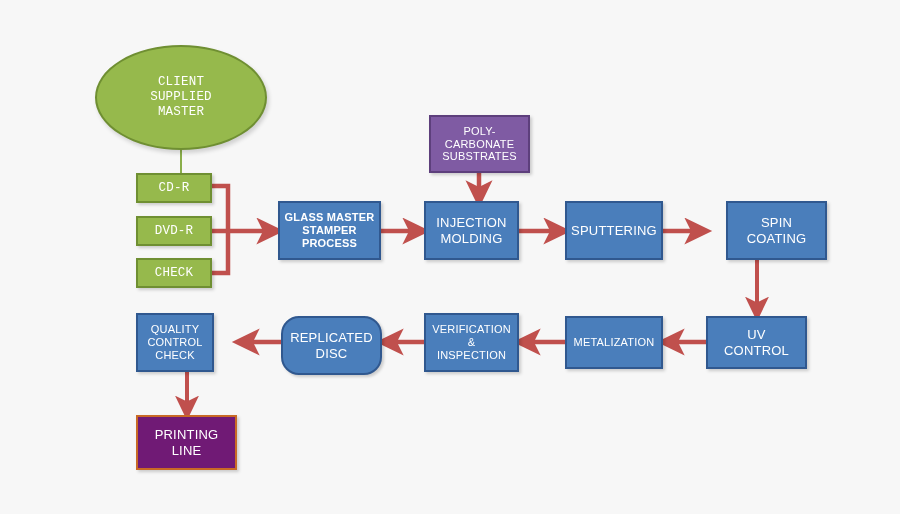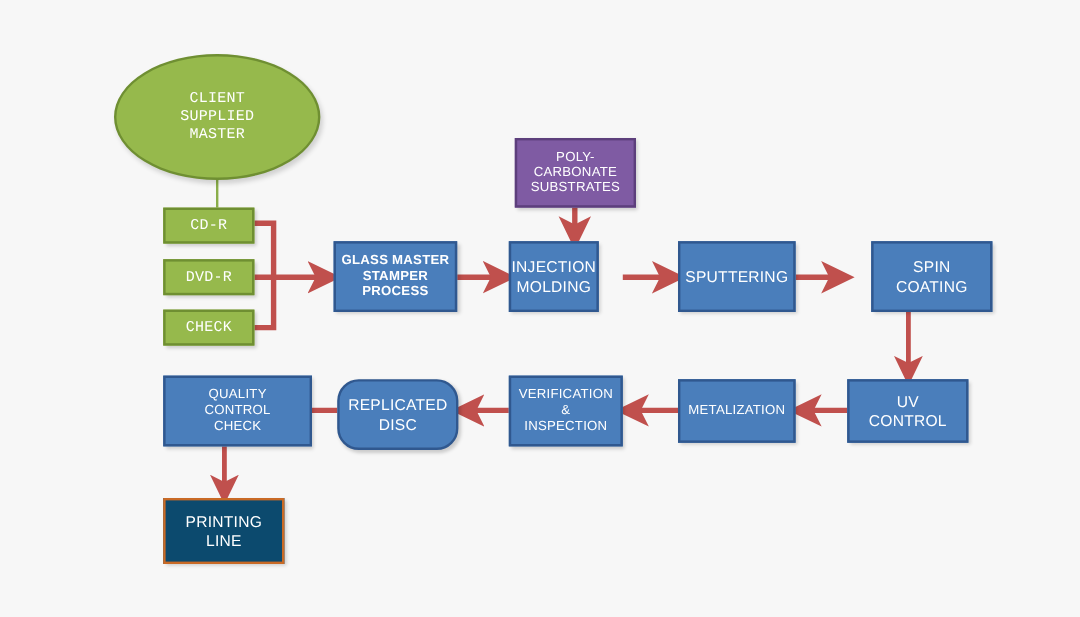--- a/index.html
+++ b/index.html
@@ -46,21 +46,21 @@
   }
   .node.ellipse {
     border-radius: 50%;
     border-style: solid;
     border-width: 2px;
     box-shadow: 2px 3px 4px rgba(0,0,0,0.16);
   }
   .blue  { background: #4a7ebb; border-color: #30588f; }
   .green { background: #96b94c; border-color: #6f8f32; }
   .purple{ background: #7f5ba3; border-color: #5d3f7c; }
-  .orange{ background: #0c4a6e; border-color: #c96a26; }
+  .orange{ background: #701a75; border-color: #c96a26; }
 
   .fs-sm  { font-size: 11px; font-weight: bold; }
   .fs-md  { font-size: 11px; }
   .fs-reg { font-size: 12.5px; font-family: Liberation Mono, monospace; }
   .fs-lg  { font-size: 13px; }
 </style>
 </head>
 <body>
 
 <div id="canvas">
@@ -134,31 +134,31 @@
 MASTER</div>
     <div class="node box green fs-reg" style="left: 136px; top: 173px; width: 76px; height: 30px;">CD-R</div>
     <div class="node box green fs-reg" style="left: 136px; top: 216px; width: 76px; height: 30px;">DVD-R</div>
     <div class="node box green fs-reg" style="left: 136px; top: 258px; width: 76px; height: 30px;">CHECK</div>
     <div class="node box blue fs-sm" style="left: 278px; top: 201px; width: 103px; height: 59px;">GLASS MASTER
 STAMPER
 PROCESS</div>
     <div class="node box purple fs-md" style="left: 429px; top: 115px; width: 101px; height: 58px;">POLY-
 CARBONATE
 SUBSTRATES</div>
-    <div class="node box blue fs-lg" style="left: 424px; top: 201px; width: 75px; height: 59px;">INJECTION
+    <div class="node box blue fs-lg" style="left: 424px; top: 201px; width: 95px; height: 59px;">INJECTION
 MOLDING</div>
     <div class="node box blue fs-lg" style="left: 565px; top: 201px; width: 98px; height: 59px;">SPUTTERING</div>
     <div class="node box blue fs-lg" style="left: 726px; top: 201px; width: 101px; height: 59px;">SPIN
 COATING</div>
     <div class="node box blue fs-lg" style="left: 706px; top: 316px; width: 101px; height: 53px;">UV
 CONTROL</div>
     <div class="node box blue fs-md" style="left: 565px; top: 316px; width: 98px; height: 53px;">METALIZATION</div>
     <div class="node box blue fs-md" style="left: 424px; top: 313px; width: 95px; height: 59px;">VERIFICATION
 &amp;
 INSPECTION</div>
     <div class="node box blue fs-lg" style="left: 281px; top: 316px; width: 101px; height: 59px; border-radius: 18px;">REPLICATED
 DISC</div>
-    <div class="node box blue fs-md" style="left: 136px; top: 313px; width: 124px; height: 59px;">QUALITY
+    <div class="node box blue fs-md" style="left: 136px; top: 313px; width: 78px; height: 59px;">QUALITY
 CONTROL
 CHECK</div>
     <div class="node box orange fs-lg" style="left: 136px; top: 415px; width: 101px; height: 55px;">PRINTING
 LINE</div>
   </div>
 
 </body></html>

